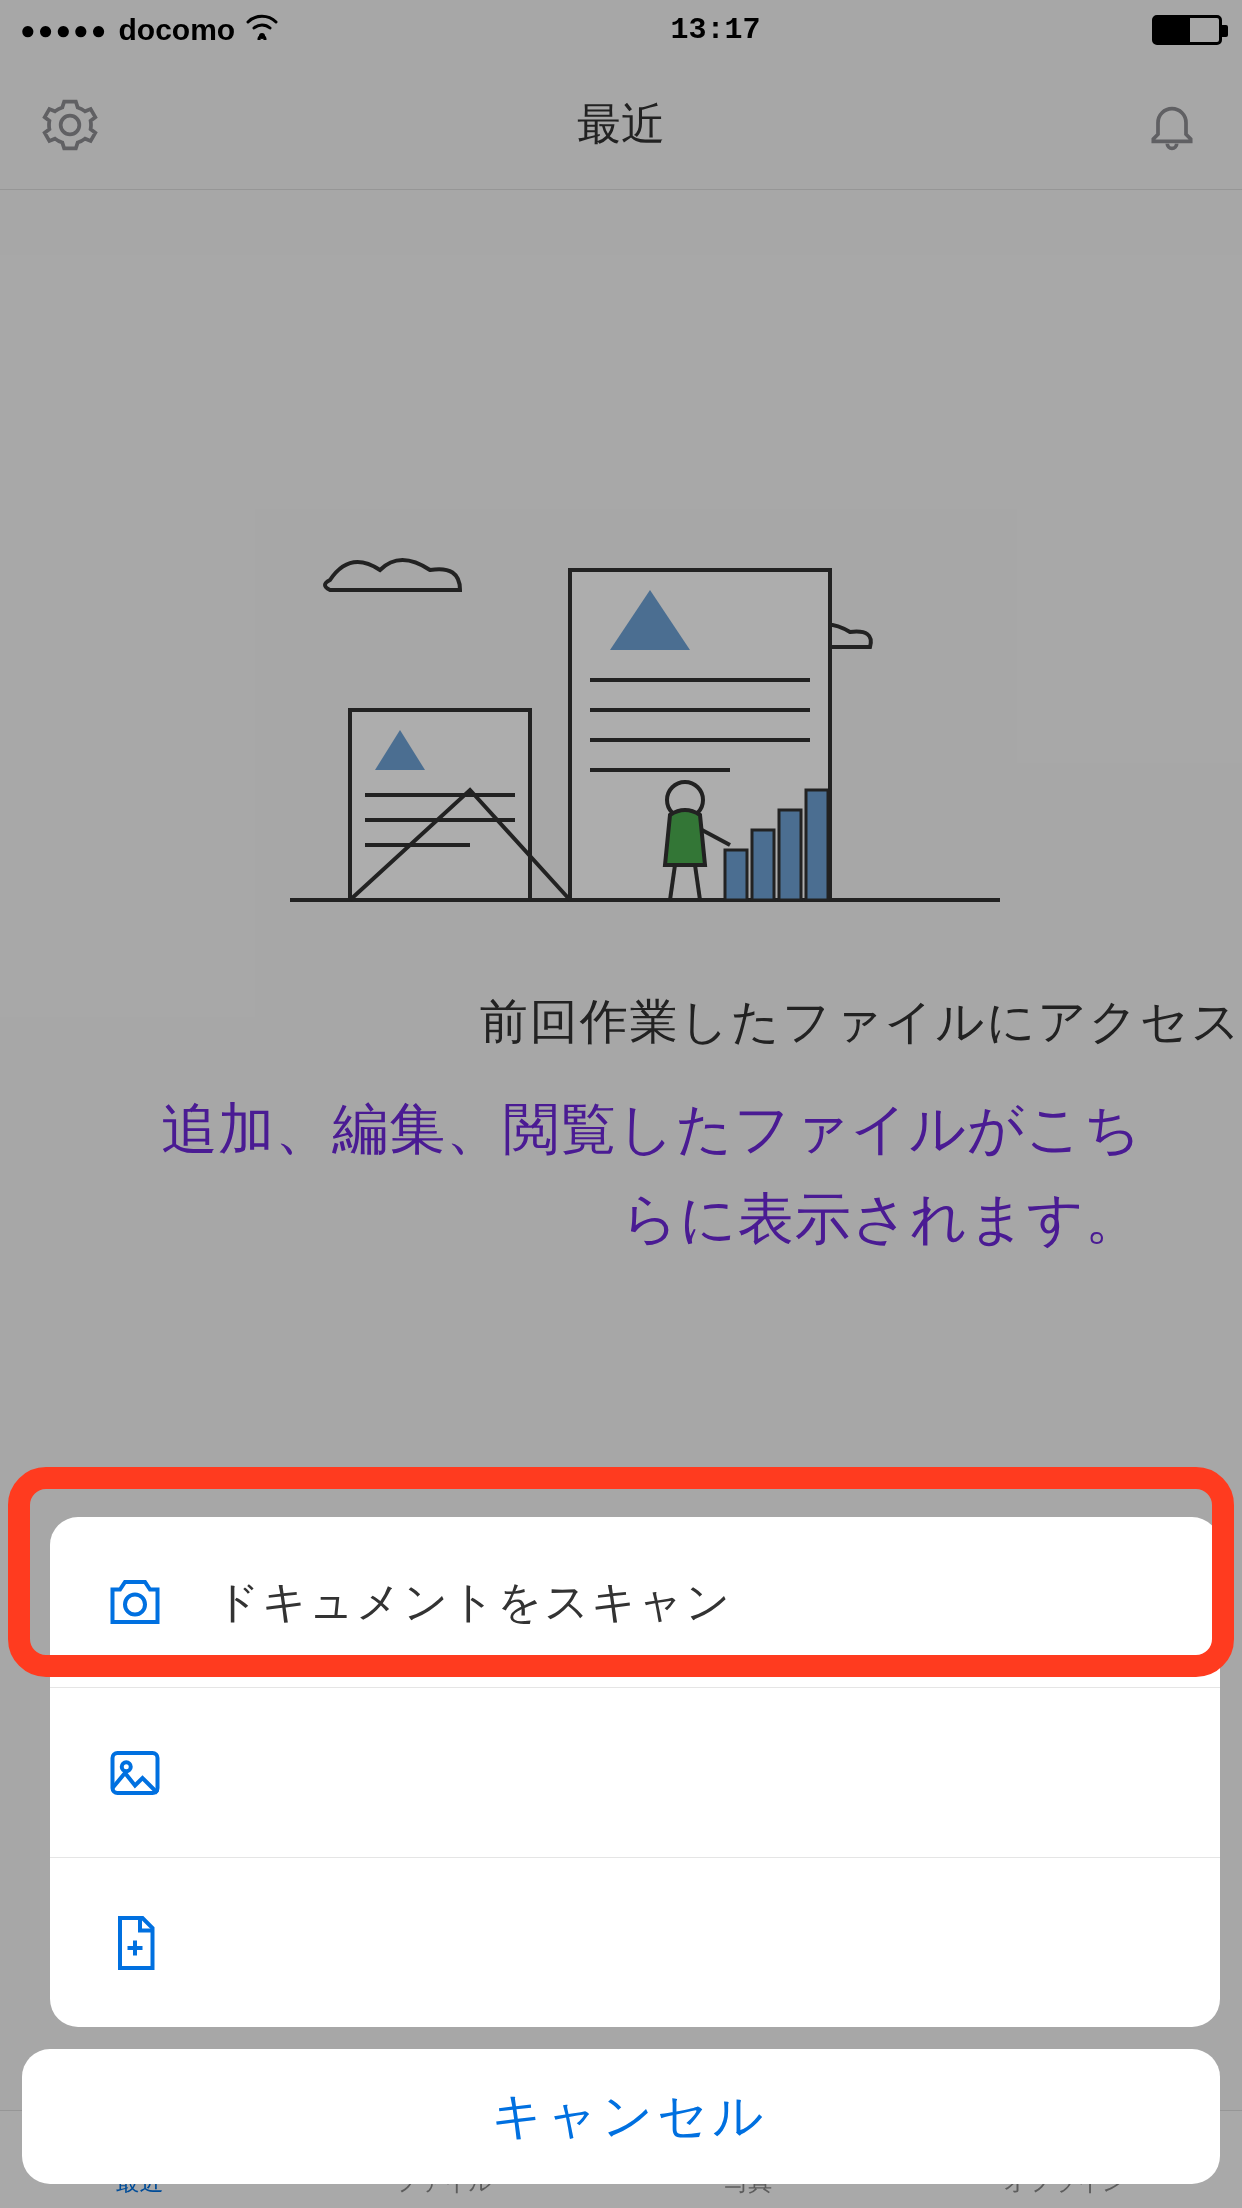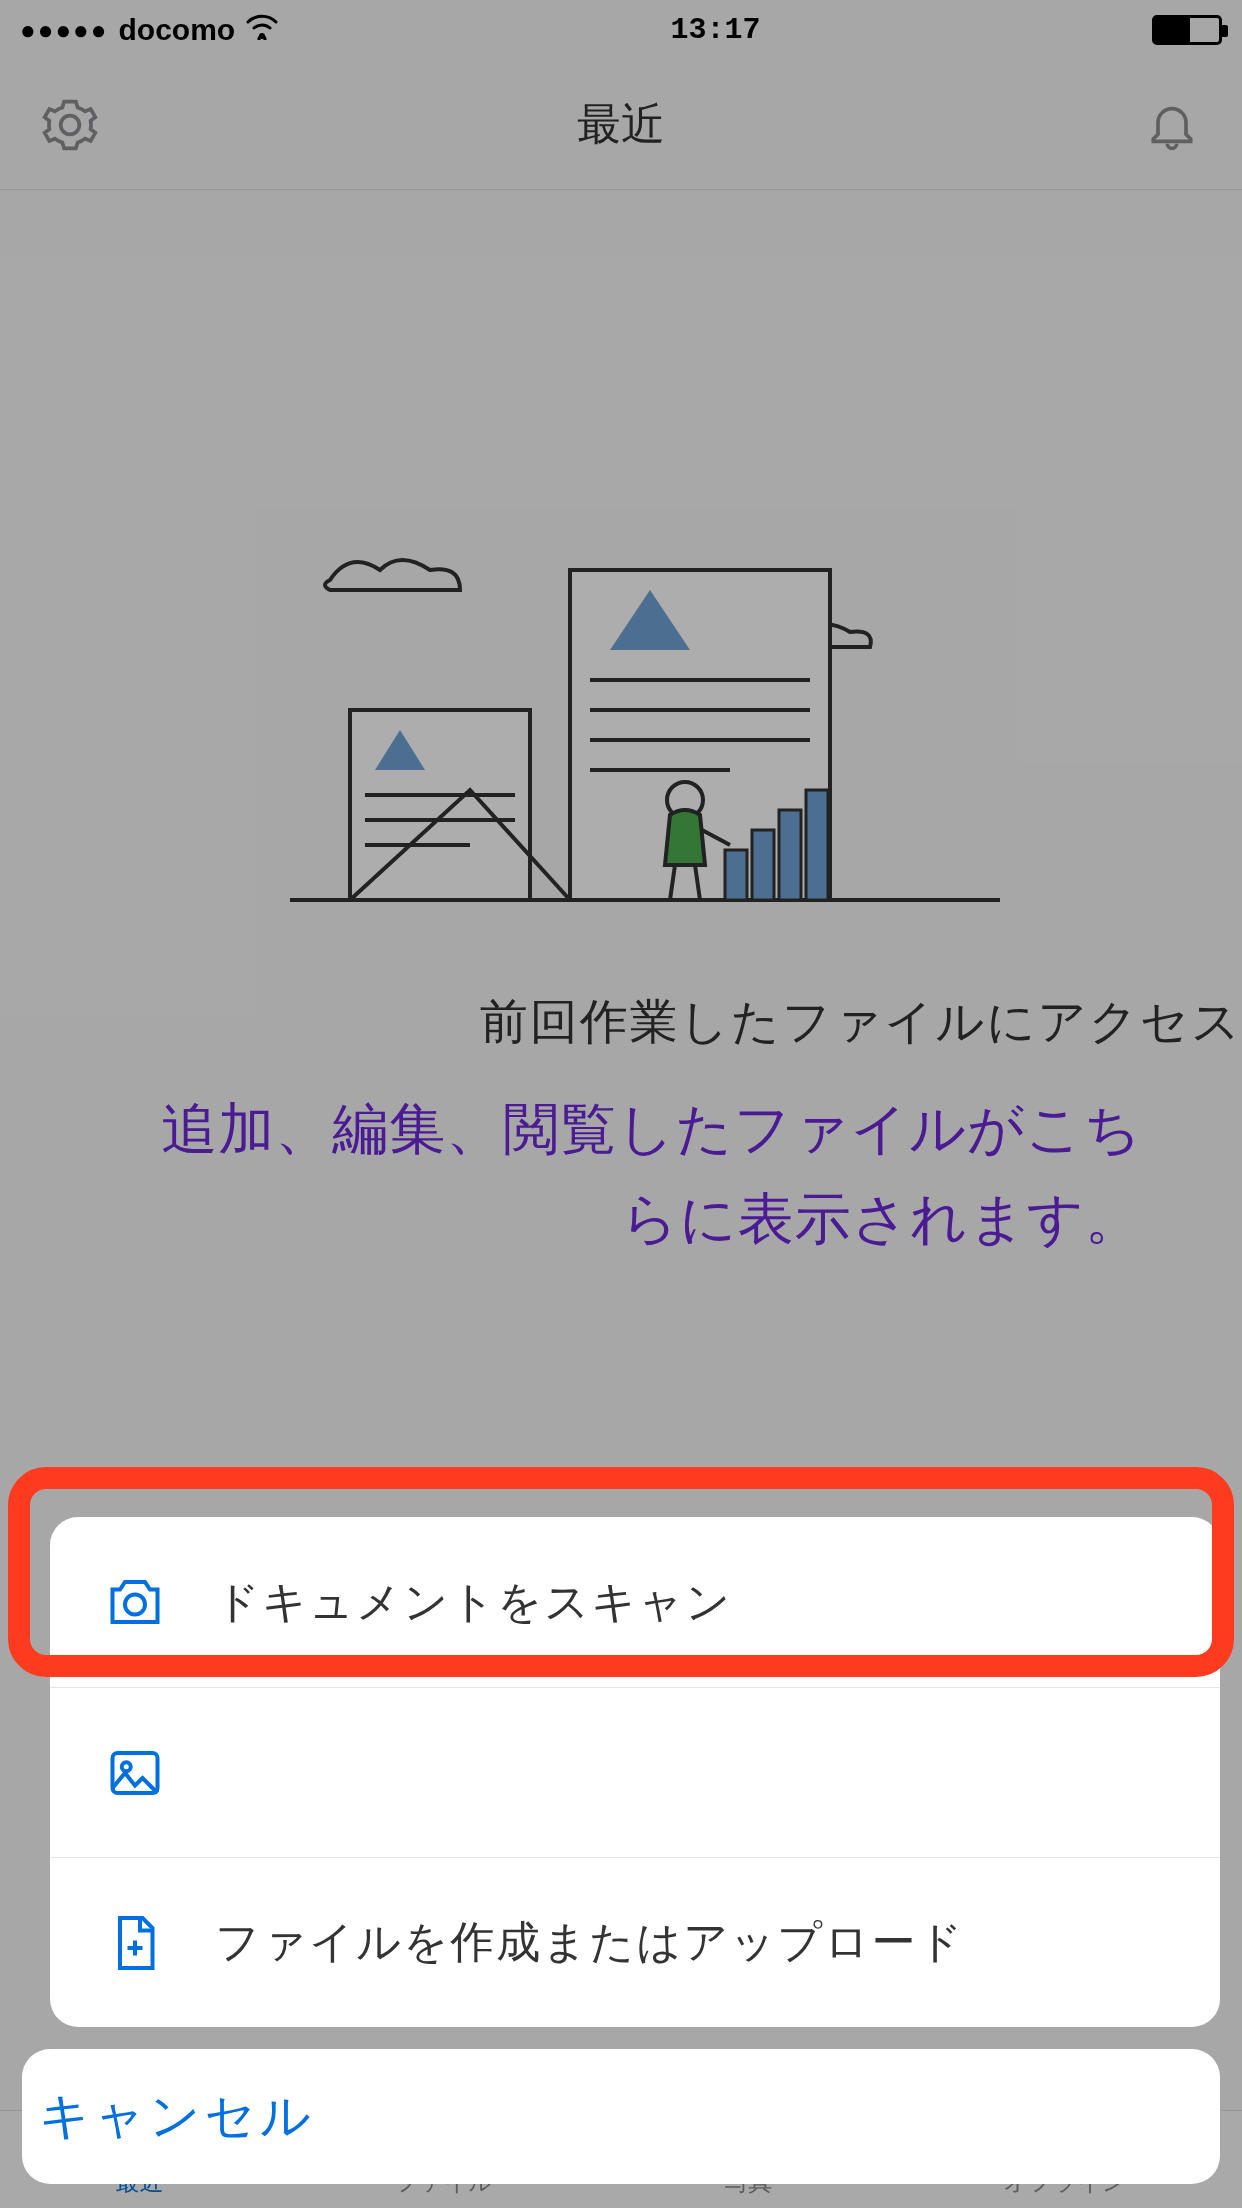--- a/index.html
+++ b/index.html
@@ -36,21 +36,21 @@
 
   
   .dim { position: absolute; inset: 0; background: rgba(0,0,0,0.32); }
 
   
   .sheet-wrap { position: absolute; left: 22px; right: 22px; bottom: 24px; }
   .sheet-group { background: #fff; border-radius: 28px; overflow: hidden; margin-bottom: 22px; margin-left: 28px; }
   .sheet-item { display: flex; align-items: center; height: 170px; padding: 0 55px; font-size: 44px; color: #333; letter-spacing: 2px; }
   .sheet-item + .sheet-item { border-top: 1px solid #e5e5e5; }
   .sheet-icon { width: 60px; height: 60px; margin-right: 50px; flex-shrink: 0; }
-  .sheet-cancel { background: #fff; border-radius: 28px; height: 135px; display: flex; align-items: center; justify-content: flex-start; font-size: 50px; color: #0070e0; font-weight: 500; letter-spacing: 4px; padding-left: 17px; }
+  .sheet-cancel { background: #fff; border-radius: 28px; height: 135px; display: flex; align-items: center; justify-content: center; font-size: 50px; color: #0070e0; font-weight: 500; letter-spacing: 4px; padding-left: 17px; }
 
   
   .highlight { position: absolute; border: 22px solid #ff3b1f; border-radius: 38px; pointer-events: none; }
 </style>
 </head>
 <body>
 
 <div class="screen">
 
   <div class="status-bar">
@@ -159,21 +159,20 @@
 
       <div class="sheet-item">
         <div class="sheet-icon">
           <svg width="60" height="60" viewBox="0 0 24 24">
               <path d="M6 2h9l4 4v16H6V2z" fill="none" stroke="#0070e0" stroke-width="1.6"></path>
               <path d="M14 2v5h5" fill="none" stroke="#0070e0" stroke-width="1.6"></path>
               <line x1="12" y1="11" x2="12" y2="17" stroke="#0070e0" stroke-width="1.6"></line>
               <line x1="9" y1="14" x2="15" y2="14" stroke="#0070e0" stroke-width="1.6"></line>
             </svg>
         </div>
-        <span>ファイルを作成またはアップロード</span>
       </div>
 
     </div>
     <div class="sheet-cancel">
       <span>キャンセル</span>
     </div>
   </div>
 
   <div class="highlight" style="left:8px; right:8px; top:1467px; height:210px;"></div>
 

